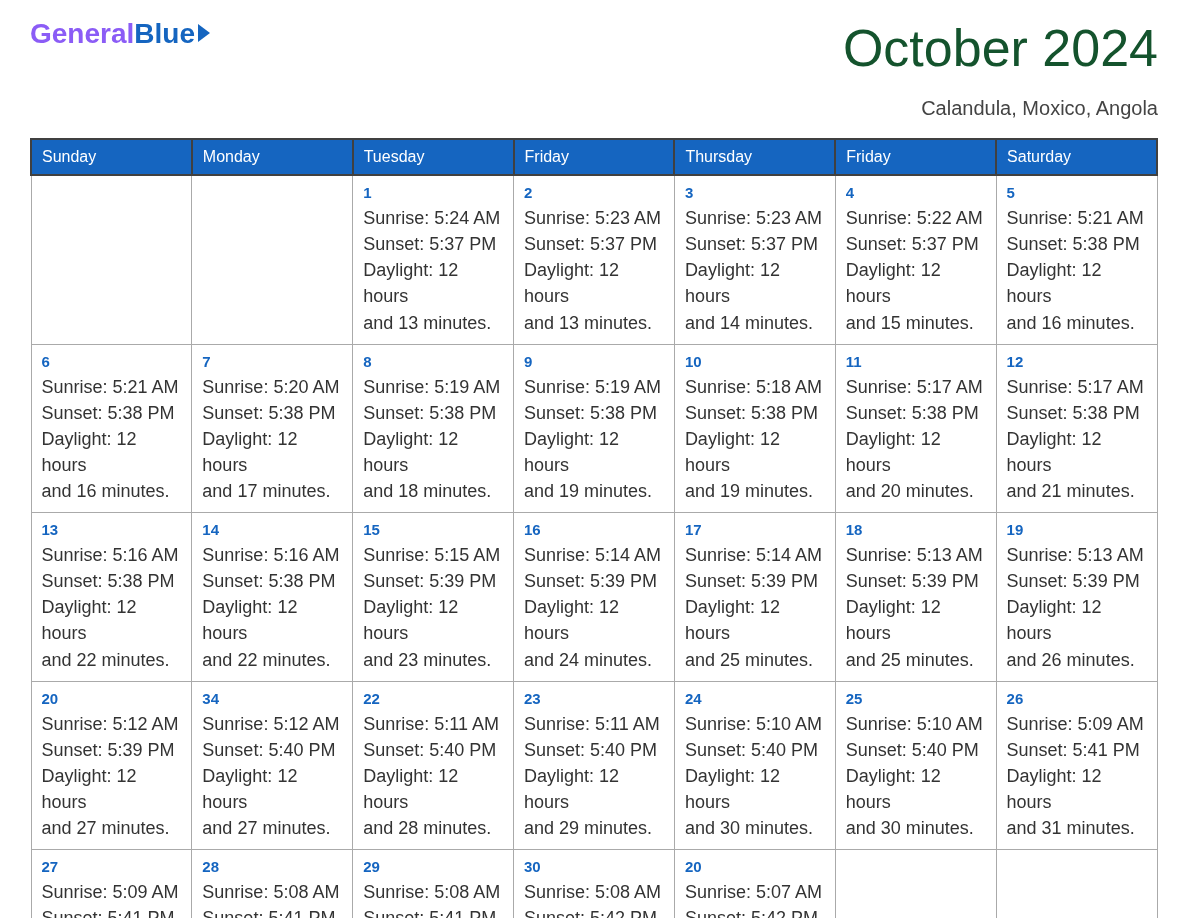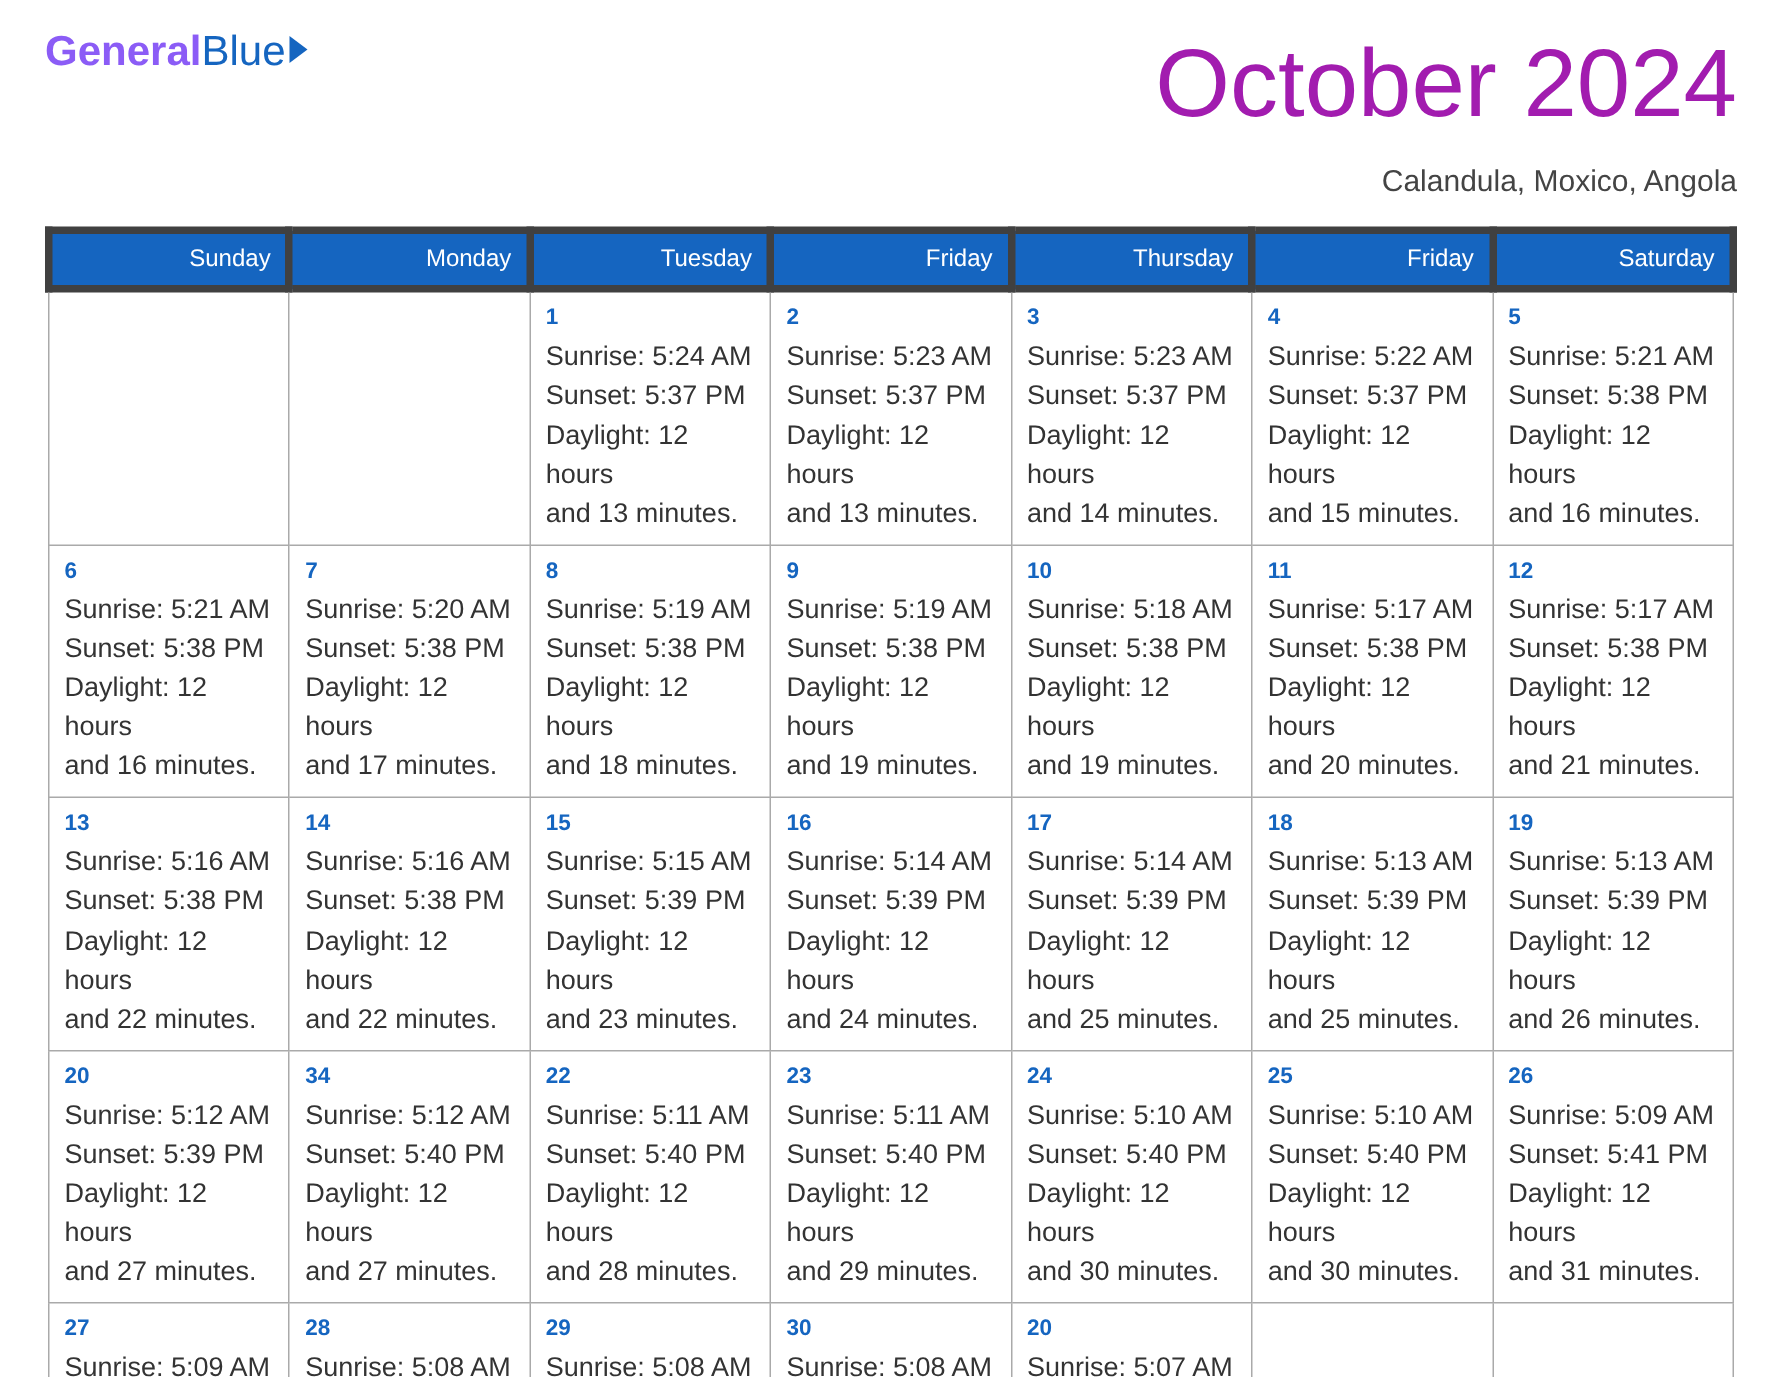--- a/index.html
+++ b/index.html
@@ -39,41 +39,41 @@
     }
 
     .logo-blue-container {
       display: flex;
       align-items: center;
     }
 
     .logo-blue {
       color: #1565c0;
       font-size: 28px;
-      font-weight: normal;
+      font-weight: bold;
     }
 
     .logo-arrow {
       width: 0;
       height: 0;
       border-left: 12px solid #1565c0;
       border-top: 9px solid transparent;
       border-bottom: 9px solid transparent;
       margin-left: 3px;
       margin-bottom: 2px;
     }
 
     .title-area {
       text-align: right;
     }
 
     .main-title {
-      font-size: 64px;
+      font-size: 52px;
       font-weight: normal;
-      color: #a21caf;
+      color: #14532d;
       line-height: 1.1;
     }
 
     .subtitle {
       font-size: 20px;
       color: #444;
       margin-top: 20px;
     }
 
     
@@ -82,22 +82,22 @@
       border-collapse: collapse;
       table-layout: fixed;
     }
 
     .calendar-table thead tr th {
       background-color: #1565c0;
       color: #fff;
       font-size: 16px;
       font-weight: normal;
       padding: 8px 10px;
-      border: 5px solid #404040;
-      text-align: right;
+      border: 2px solid #404040;
+      text-align: left;
     }
 
     .calendar-table tbody tr td {
       vertical-align: top;
       padding: 8px 10px;
       border: 1px solid #aaa;
       font-size: 13px;
       color: #333;
       height: 110px;
     }

